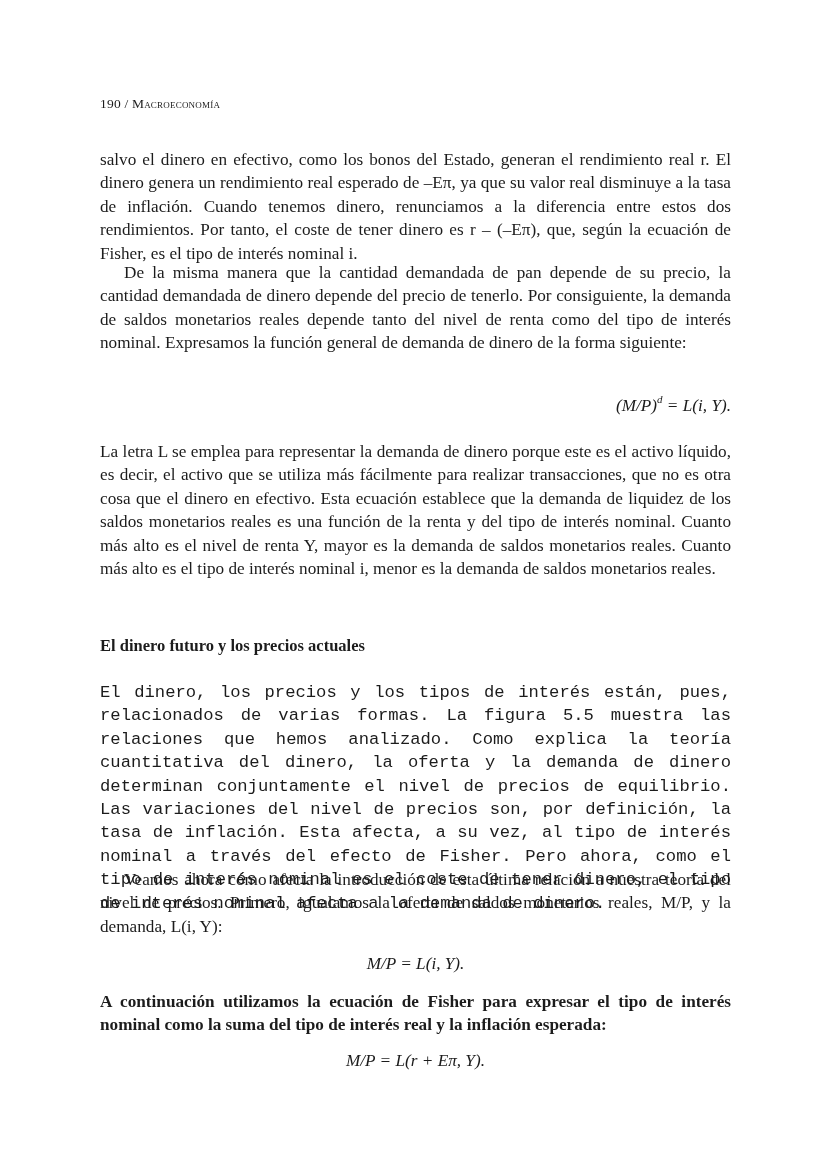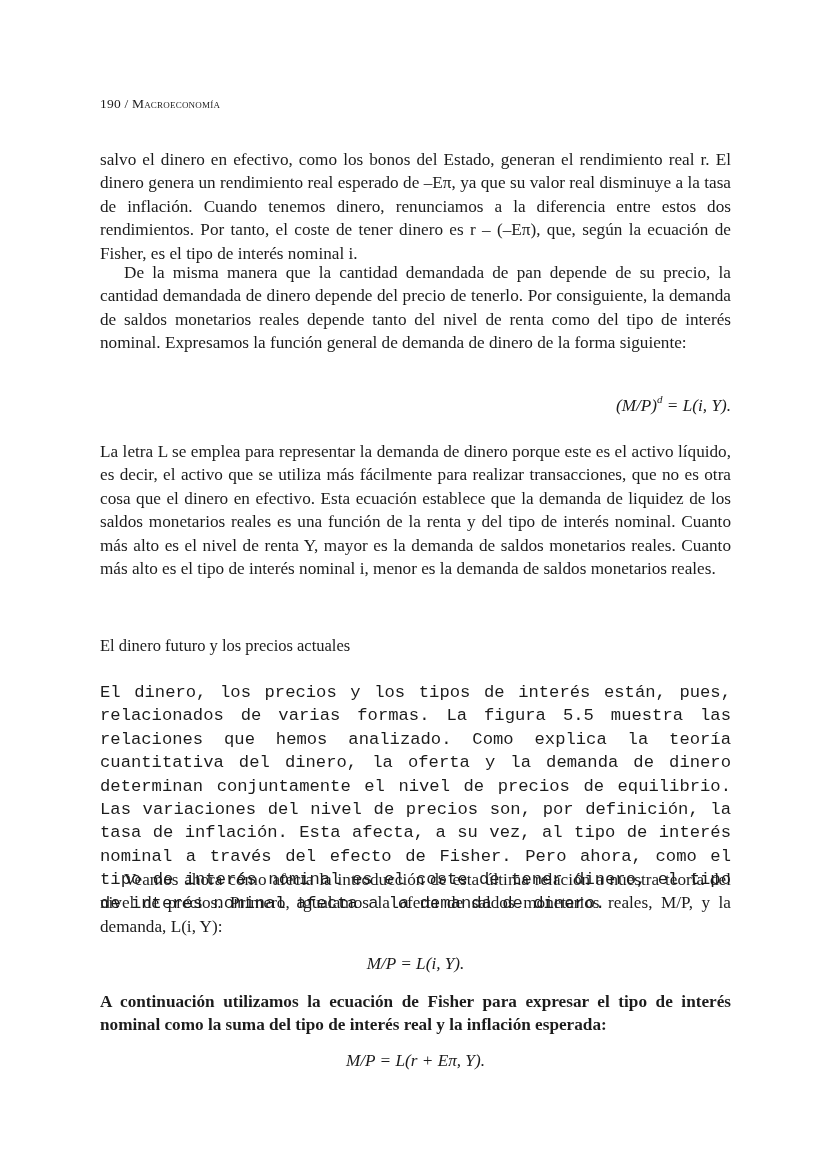--- a/index.html
+++ b/index.html
@@ -9,21 +9,21 @@
     overflow: hidden;
   }
   .page { position: absolute; left: 100px; top: 0; width: 631px; }
   .header { position: absolute; top: 96px; left: 0; font-size: 13.5px; letter-spacing: 0.2px; }
   .header .sc { font-variant: small-caps; }
   .block { position: absolute; left: 0; width: 631px; font-size: 17.2px; line-height: 23.4px; text-align: justify; }
   .block p { margin: 0; }
   .indent { text-indent: 24px; }
   .eq { position: absolute; left: 0; width: 631px; text-align: center; font-size: 17.2px; font-style: italic; }
   .eq .up { font-size: 11px; vertical-align: 8px; }
-  .heading { position: absolute; left: 0; top: 636px; font-weight: normal; font-size: 16.5px; }
+  .heading { position: absolute; left: 0; top: 636px; font-weight: bold; font-size: 16.5px; }
 </style>
 </head>
 <body>
 
 <div class="page">
 
   <div class="header">
     <span>190</span><span> / </span><span class="sc">Macroeconomía</span>
   </div>
 

